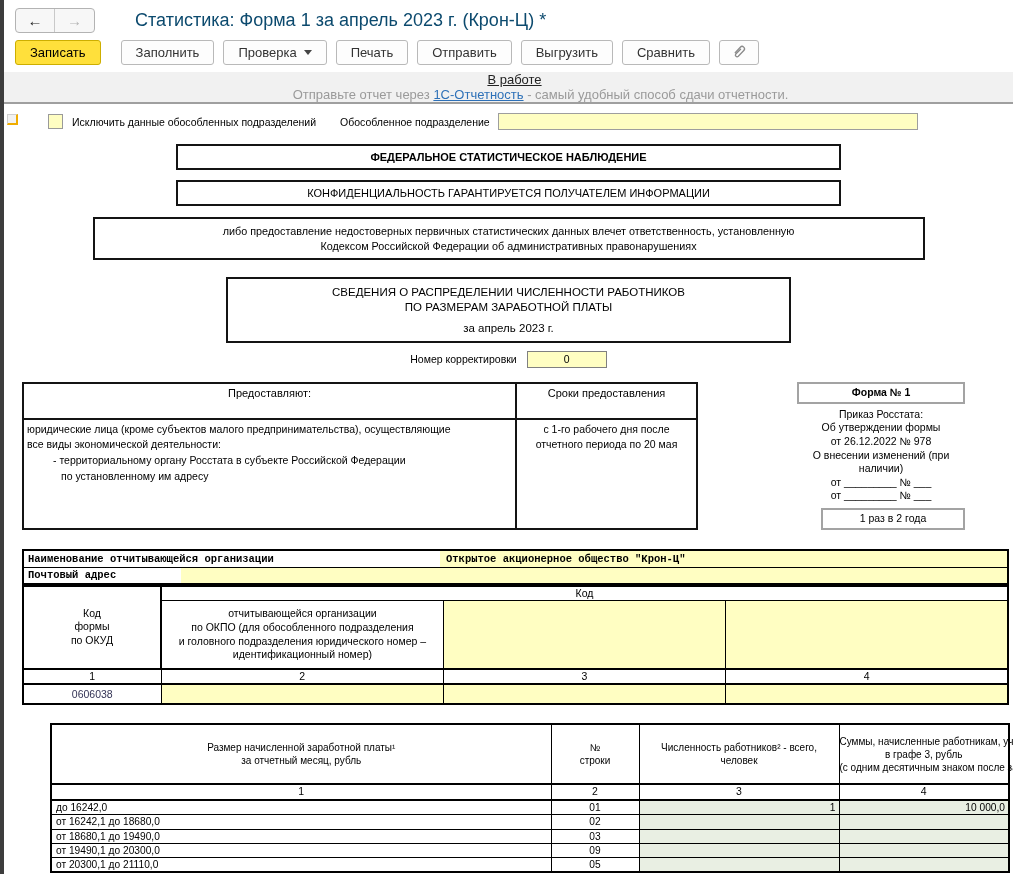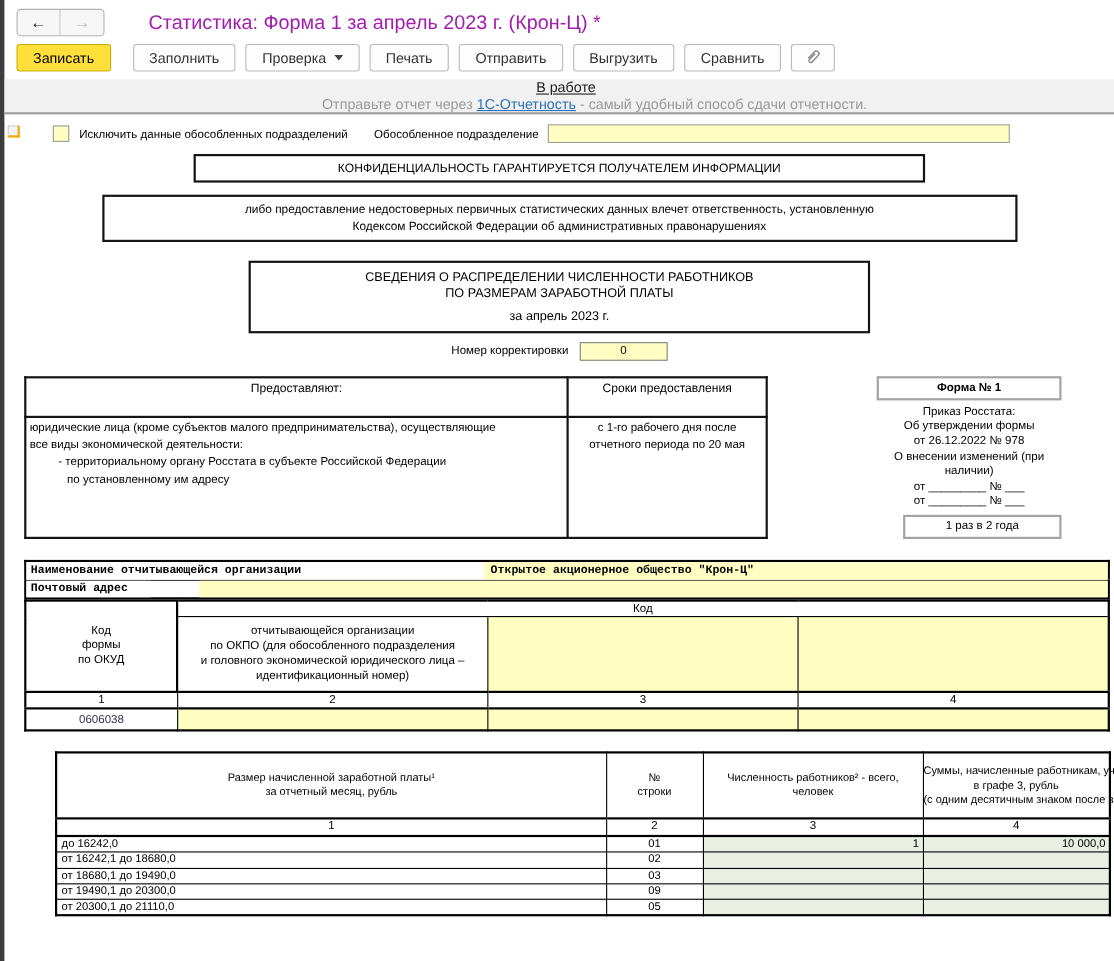--- a/index.html
+++ b/index.html
@@ -8,21 +8,21 @@
   .window {
     position: relative; width: 1013px; height: 874px; overflow: hidden;
     background:#fff; border-left: 4px solid #3d3d3d;
   }
   
   .nav-row { display:flex; align-items:center; padding:8px 0 5px 11px; height:38px; }
   .nav-group { display:inline-flex; border:1px solid #b3b3b3; border-radius:4px; background:#f7f7f7; overflow:hidden; height:25px; }
   .nav-btn { width:39px; display:flex; align-items:center; justify-content:center; font-size:15px; cursor:pointer; background:transparent; border:none; }
   .nav-btn.back { color:#222; border-right:1px solid #c9c9c9; }
   .nav-btn.fwd { color:#b5b5b5; }
-  .page-title { font-size:18px; font-weight:normal; color:#a21caf; margin-left:40px; white-space:nowrap; }
+  .page-title { font-size:18px; font-weight:normal; color:#0c4a6e; margin-left:40px; white-space:nowrap; }
 
   .toolbar { display:flex; align-items:center; padding:2px 0 8px 11px; height:34px; }
   .btn {
     height:25px; padding:0 14px; font-size:13px; color:#333;
     background:#fdfdfd; border:1px solid #b9b9b9; border-radius:3px;
     display:inline-flex; align-items:center; justify-content:center; cursor:pointer;
     font-family:"Liberation Sans", sans-serif;
   }
   .btn + .btn { margin-left:9px; }
   .btn-yellow { background:#ffe03b; border-color:#cdae00; color:#000; margin-right:11px; }
@@ -149,20 +149,21 @@
   <div class="form-area">
     <div class="corner-marker"></div>
 
     <div class="exclude-row">
       <div class="checkbox"></div>
       <span class="exclude-label">Исключить данные обособленных подразделений</span>
       <span class="sep-div-label">Обособленное подразделение</span>
       <div class="field sep-div-field"></div>
     </div>
 
+    <div class="hbox hbox1">ФЕДЕРАЛЬНОЕ СТАТИСТИЧЕСКОЕ НАБЛЮДЕНИЕ</div>
     <div class="hbox hbox2">КОНФИДЕНЦИАЛЬНОСТЬ ГАРАНТИРУЕТСЯ ПОЛУЧАТЕЛЕМ ИНФОРМАЦИИ</div>
     <div class="hbox hbox3">
       <div>либо предоставление недостоверных первичных статистических данных влечет ответственность, установленную</div>
       <div>Кодексом Российской Федерации об административных правонарушениях</div>
     </div>
     <div class="hbox hbox4">
       <div>СВЕДЕНИЯ О РАСПРЕДЕЛЕНИИ ЧИСЛЕННОСТИ РАБОТНИКОВ</div>
       <div>ПО РАЗМЕРАМ ЗАРАБОТНОЙ ПЛАТЫ</div>
       <div class="period">за апрель 2023 г.</div>
     </div>
@@ -226,21 +227,21 @@
           <div>Код</div>
           <div>формы</div>
           <div>по ОКУД</div>
         </td>
         <td colspan="3">Код</td>
       </tr>
       <tr class="okpo-row">
         <td class="c-col2">
           <div>отчитывающейся организации</div>
           <div>по ОКПО (для обособленного подразделения</div>
-          <div>и головного экономической юридического лица –</div>
+          <div>и головного подразделения юридического номер –</div>
           <div>идентификационный номер)</div>
         </td>
         <td class="c-col3 yellow-cell"></td>
         <td class="c-col4 yellow-cell"></td>
       </tr>
       <tr class="num-row">
         <td>1</td>
         <td>2</td>
         <td>3</td>
         <td>4</td>

